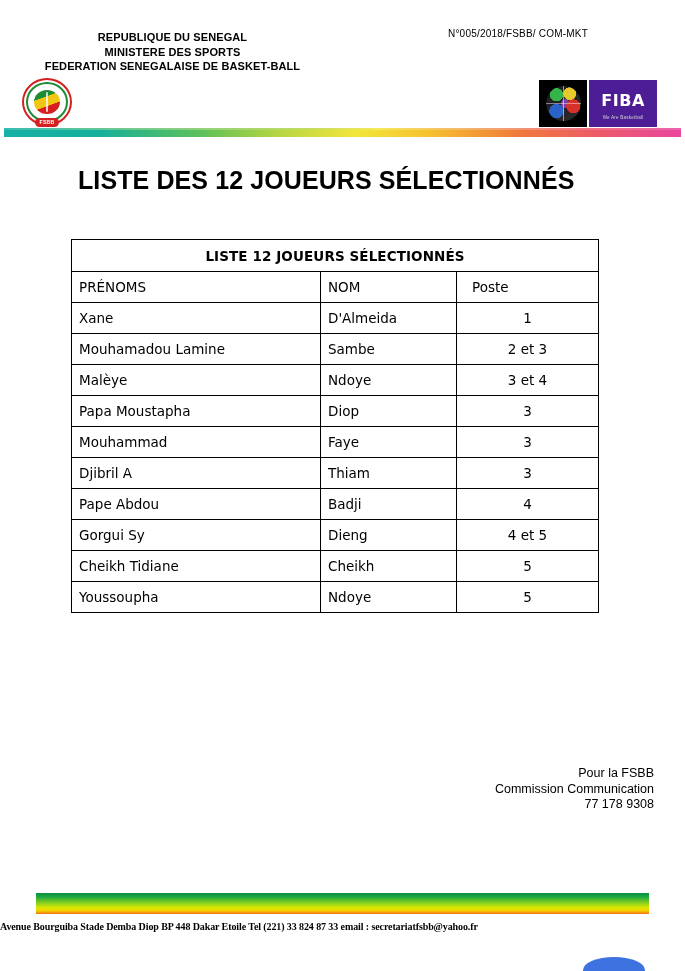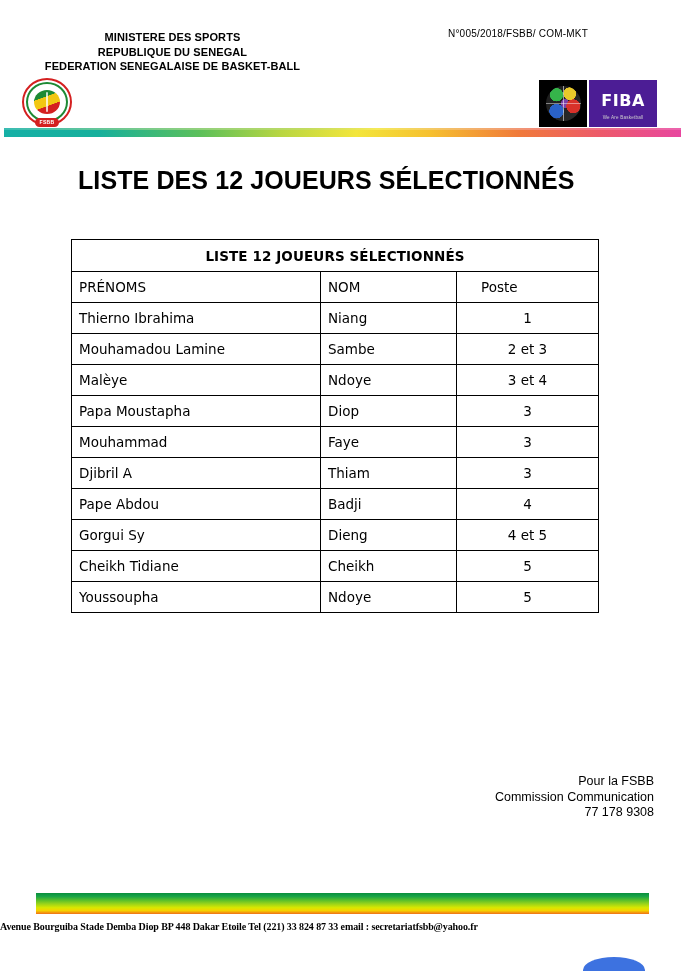--- a/index.html
+++ b/index.html
@@ -234,36 +234,35 @@
     padding-left: 0;
     letter-spacing: 0.1px;
     margin-top: 24px;
   }
   .players-table .col-poste {
     text-align: center;
     padding-left: 0;
   }
   .players-table .head-poste {
     text-align: left;
-    padding-left: 24px;
+    padding-left: 15px;
   }
   .cw-prenom { width: 249px; }
   .cw-nom    { width: 136px; }
   .cw-poste  { width: 142px; }
 
   
   .signature {
     position: absolute;
     right: 31px;
     top: 766px;
     text-align: right;
     font-size: 12.5px;
     line-height: 15.5px;
     font-family: "Liberation Sans", sans-serif;
-    margin-top: 8px;
   }
 
   
   .footer-bar {
     position: absolute;
     left: 36px;
     top: 893px;
     width: 613px;
     height: 21px;
     background: linear-gradient(to bottom,
@@ -294,22 +293,22 @@
     border-radius: 50%;
     background: #3d72e0;
   }
 </style>
 </head>
 <body>
 
 <div class="header">
 
   <div class="org-lines">
+    <div>REPUBLIQUE DU SENEGAL</div>
     <div>MINISTERE DES SPORTS</div>
-    <div>REPUBLIQUE DU SENEGAL</div>
     <div>FEDERATION SENEGALAISE DE BASKET-BALL</div>
   </div>
 
   <div class="ref-number">N°005/2018/FSBB/ COM-MKT</div>
 
   <div class="sn-logo">
     <div class="ring-outer"></div>
     <div class="ring-inner"></div>
     <div class="ball"></div>
     <div class="fsbb-chip">FSBB</div>
@@ -345,22 +344,22 @@
       <th class="title-cell" colspan="3">LISTE 12 JOUEURS SÉLECTIONNÉS</th>
     </tr>
     <tr>
       <th>PRÉNOMS</th>
       <th>NOM</th>
       <th class="head-poste">Poste</th>
     </tr>
   </thead>
   <tbody>
     <tr>
-      <td>Thierno Ibrahima</td>
-      <td>Niang</td>
+      <td>Xane</td>
+      <td>D'Almeida</td>
       <td class="col-poste">1</td>
     </tr>
     <tr>
       <td>Mouhamadou Lamine</td>
       <td>Sambe</td>
       <td class="col-poste">2 et 3</td>
     </tr>
     <tr>
       <td>Malèye</td>
       <td>Ndoye</td>

